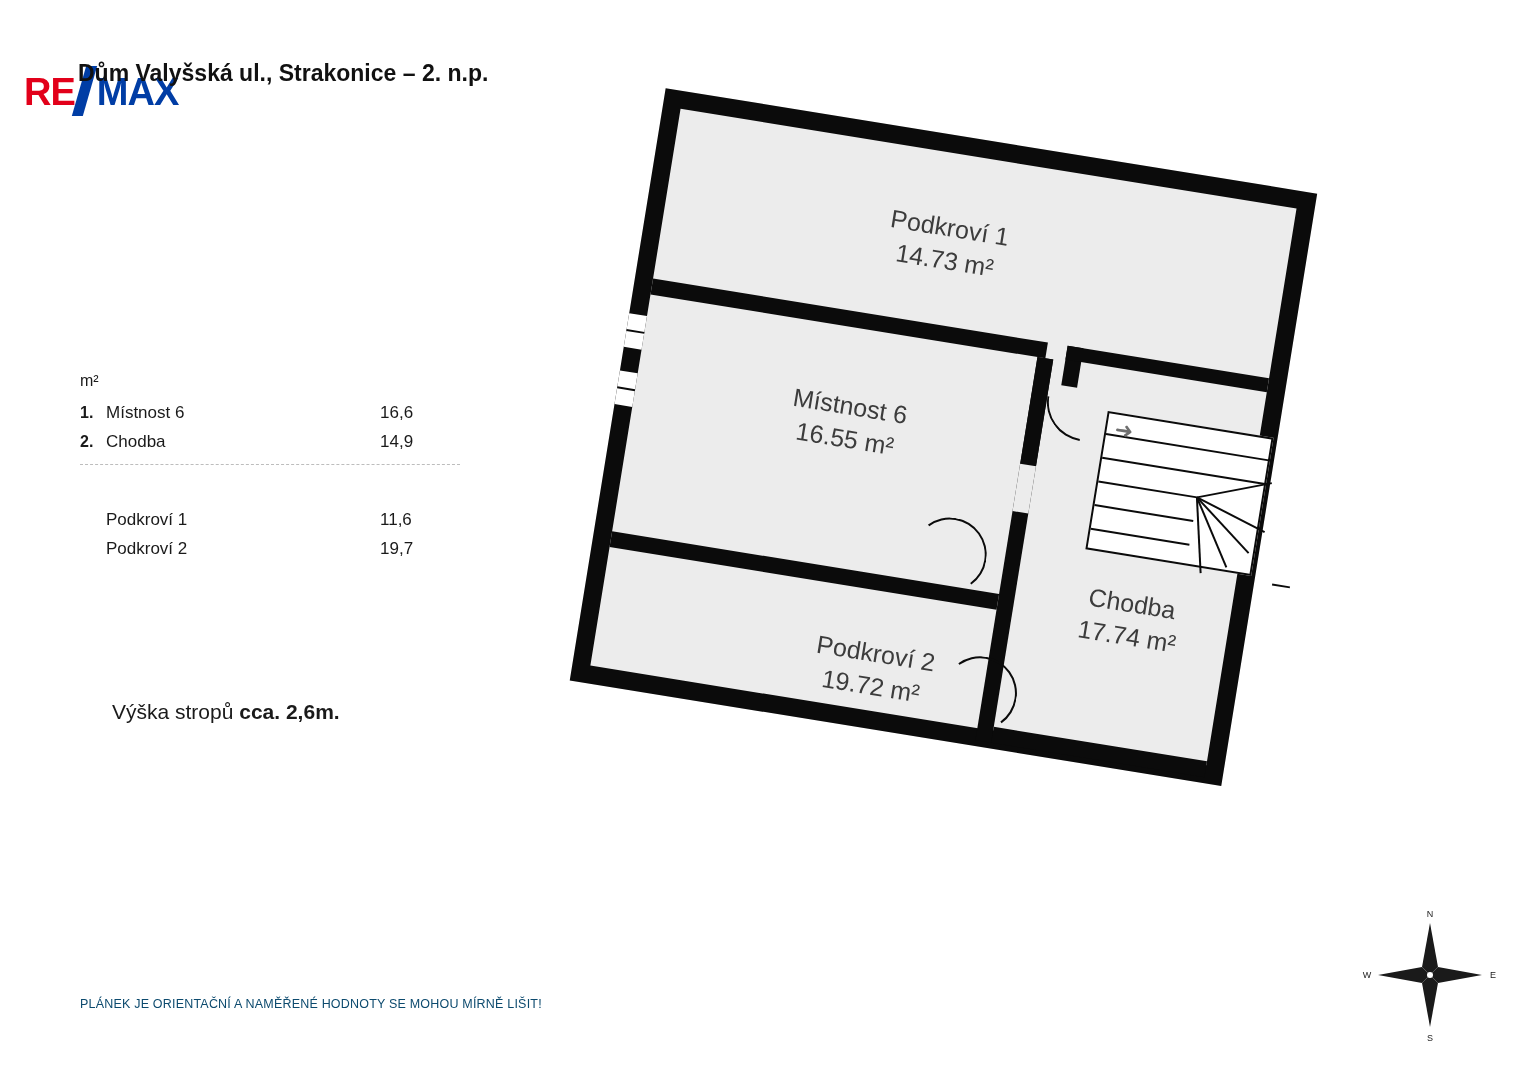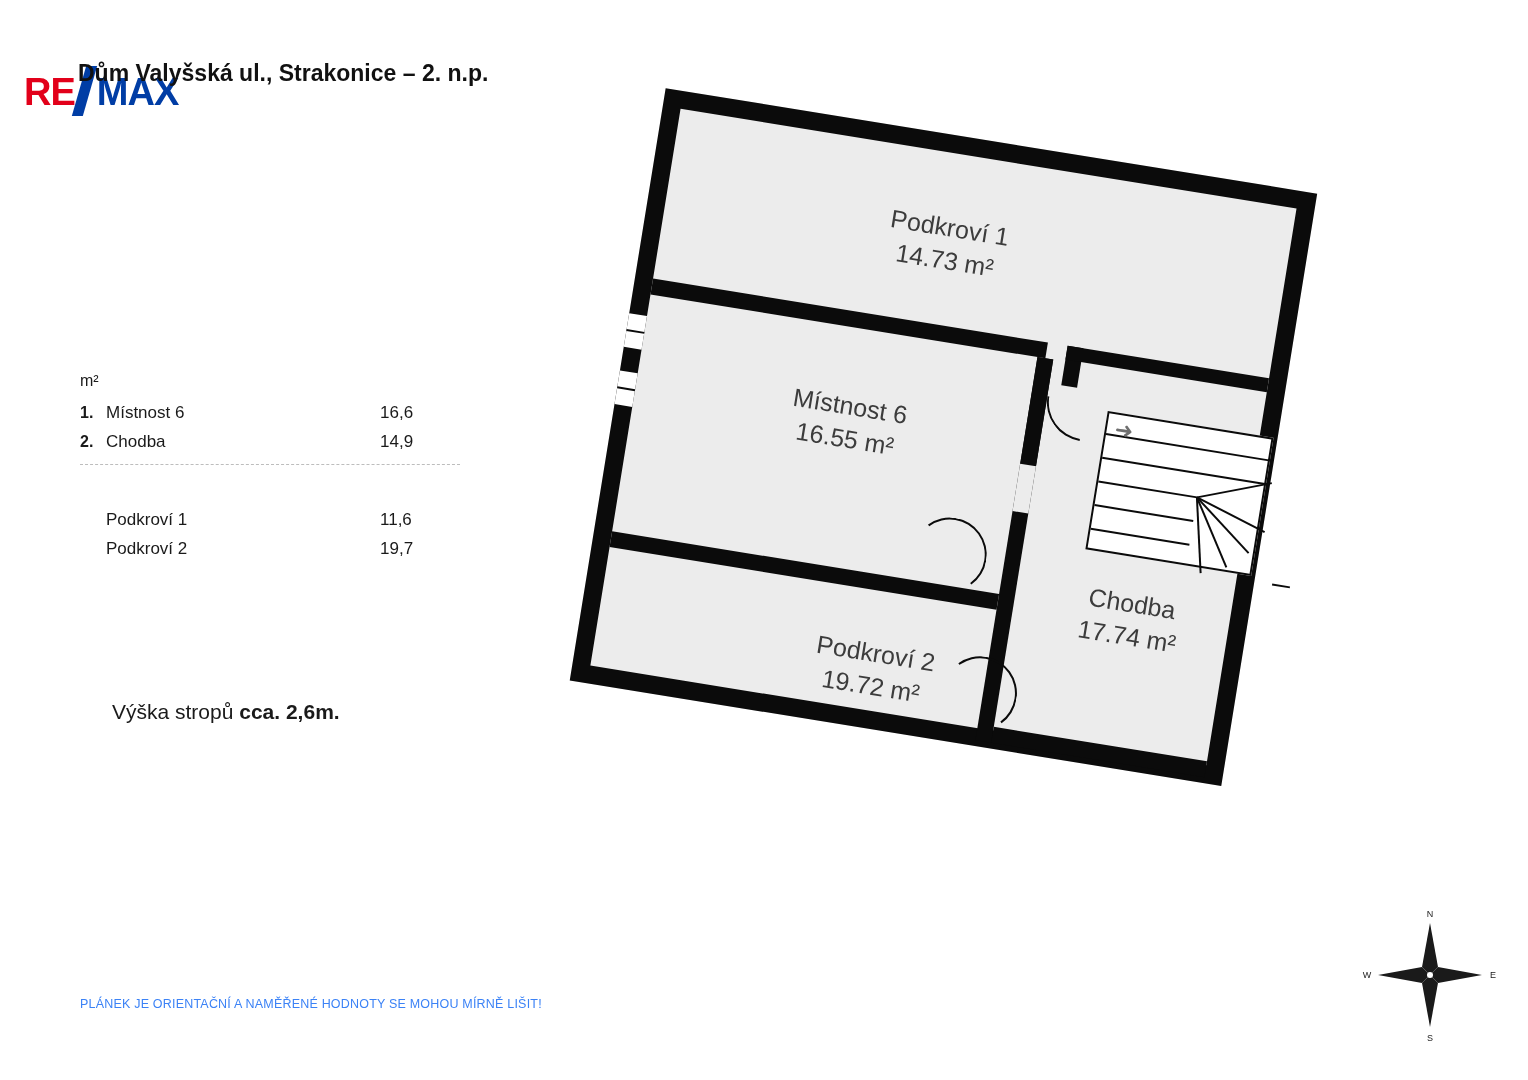--- a/index.html
+++ b/index.html
@@ -115,21 +115,21 @@
     margin-left: 48px;
   }
   .ceiling b { font-weight: bold; }
 
   .disclaimer {
     position: absolute;
     left: 80px;
     top: 997px;
     font-size: 12.5px;
     letter-spacing: 0.2px;
-    color: #3b82f6;
+    color: #0c4a6e;
   }
 
   
   .plan-wrap {
     position: absolute;
     left: 540px;
     top: 100px;
     width: 960px;
     height: 880px;
   }

